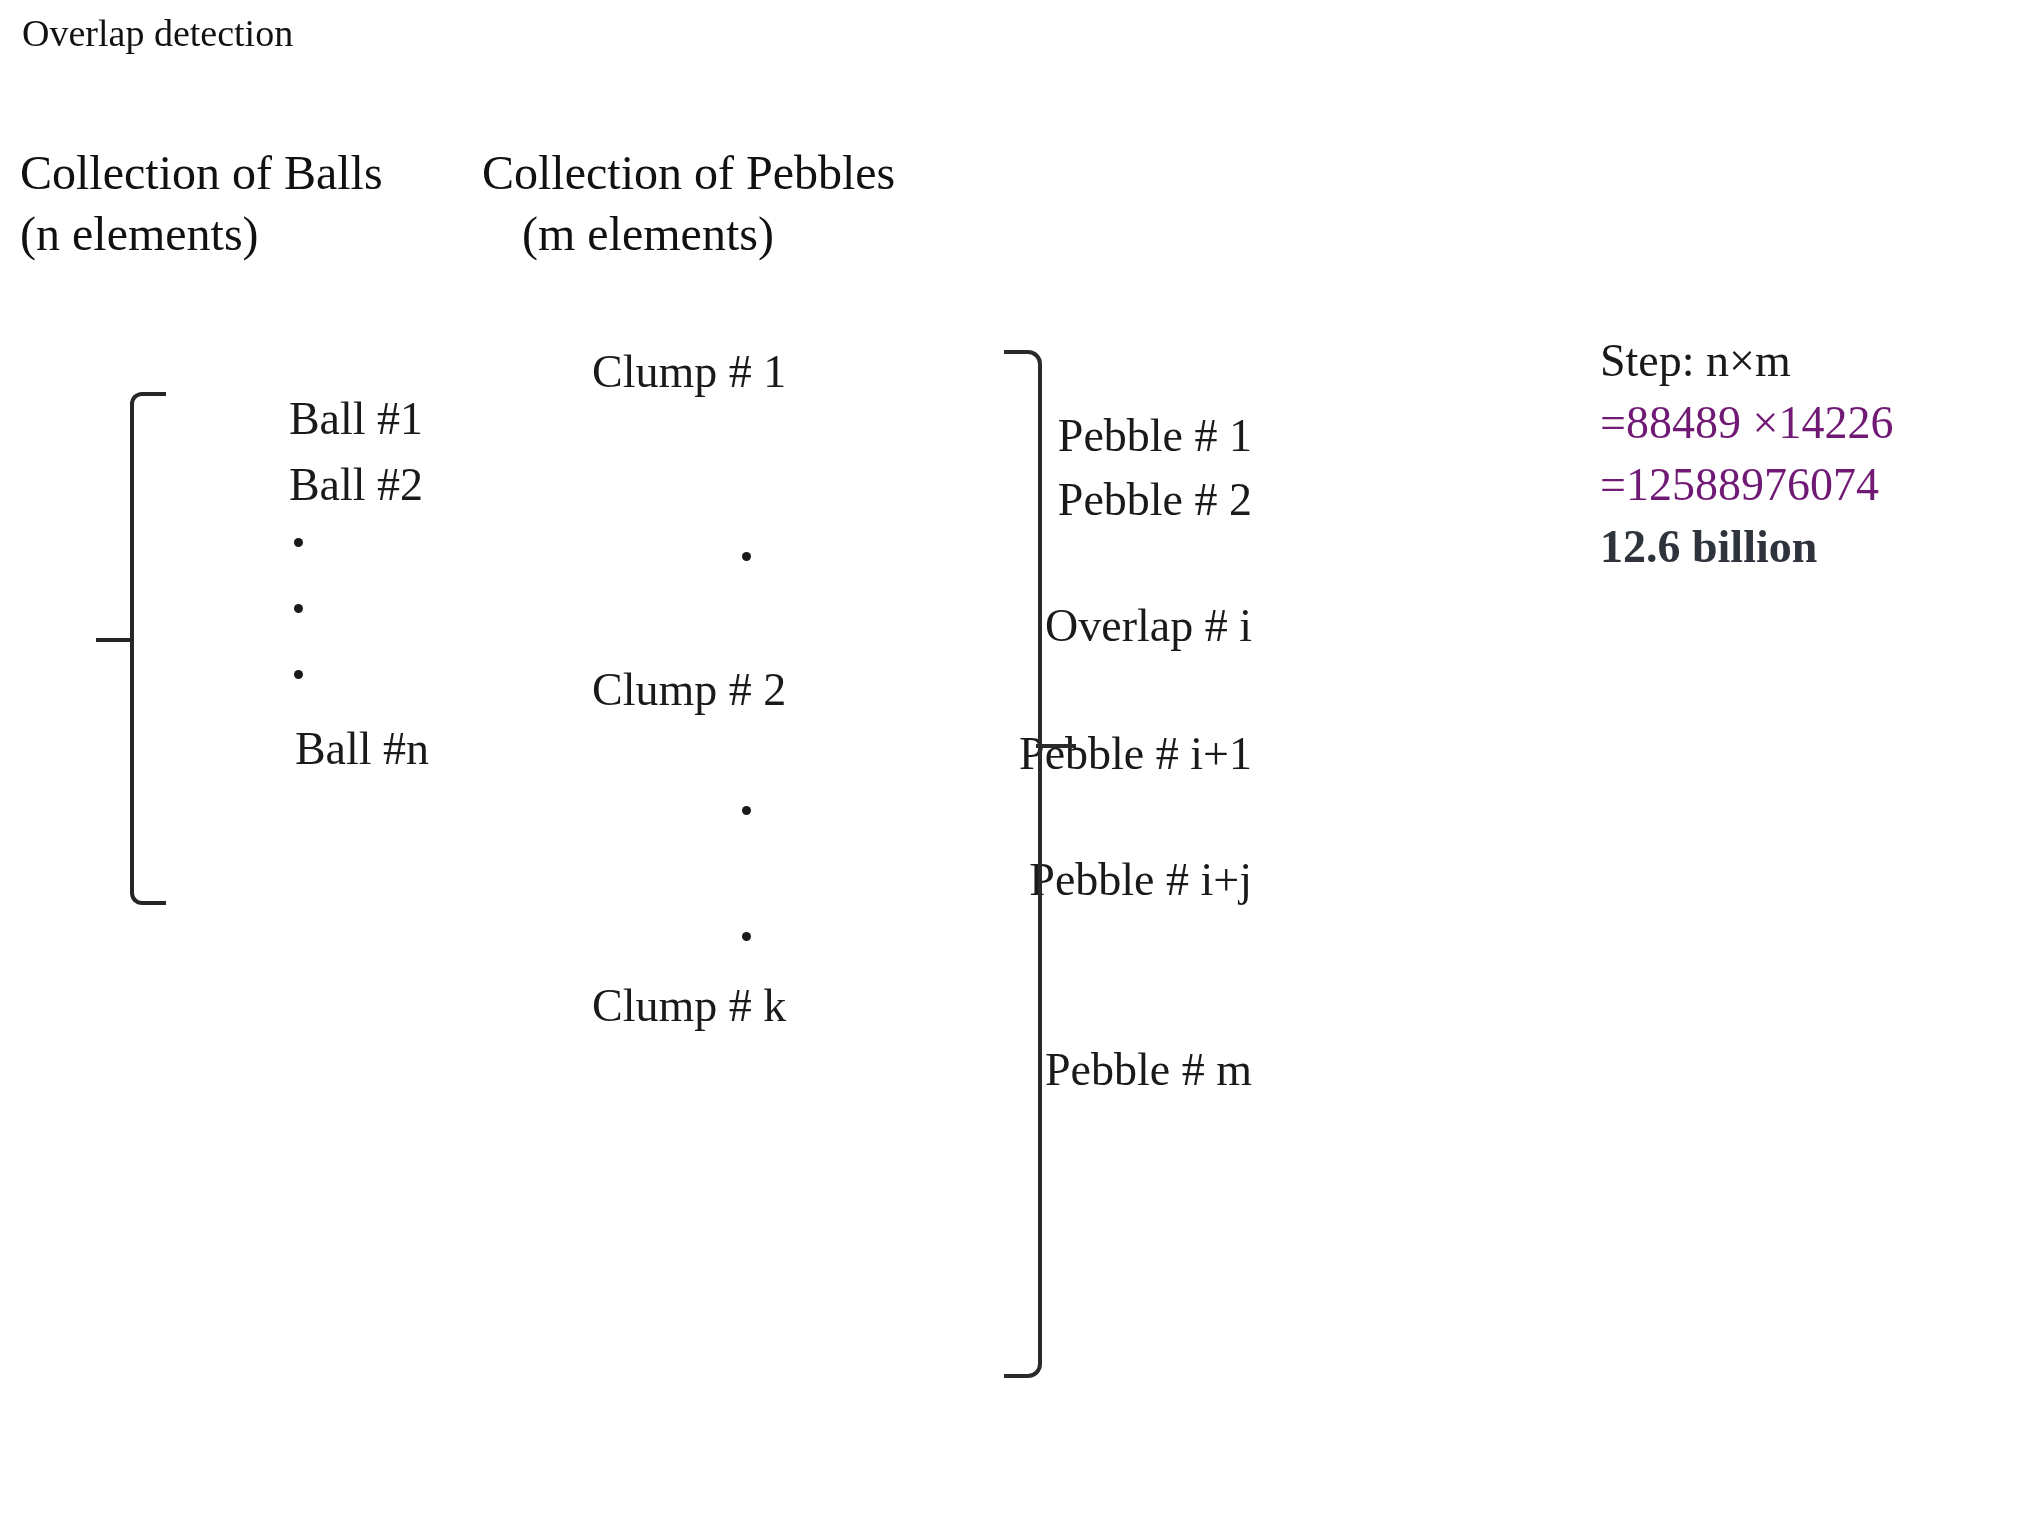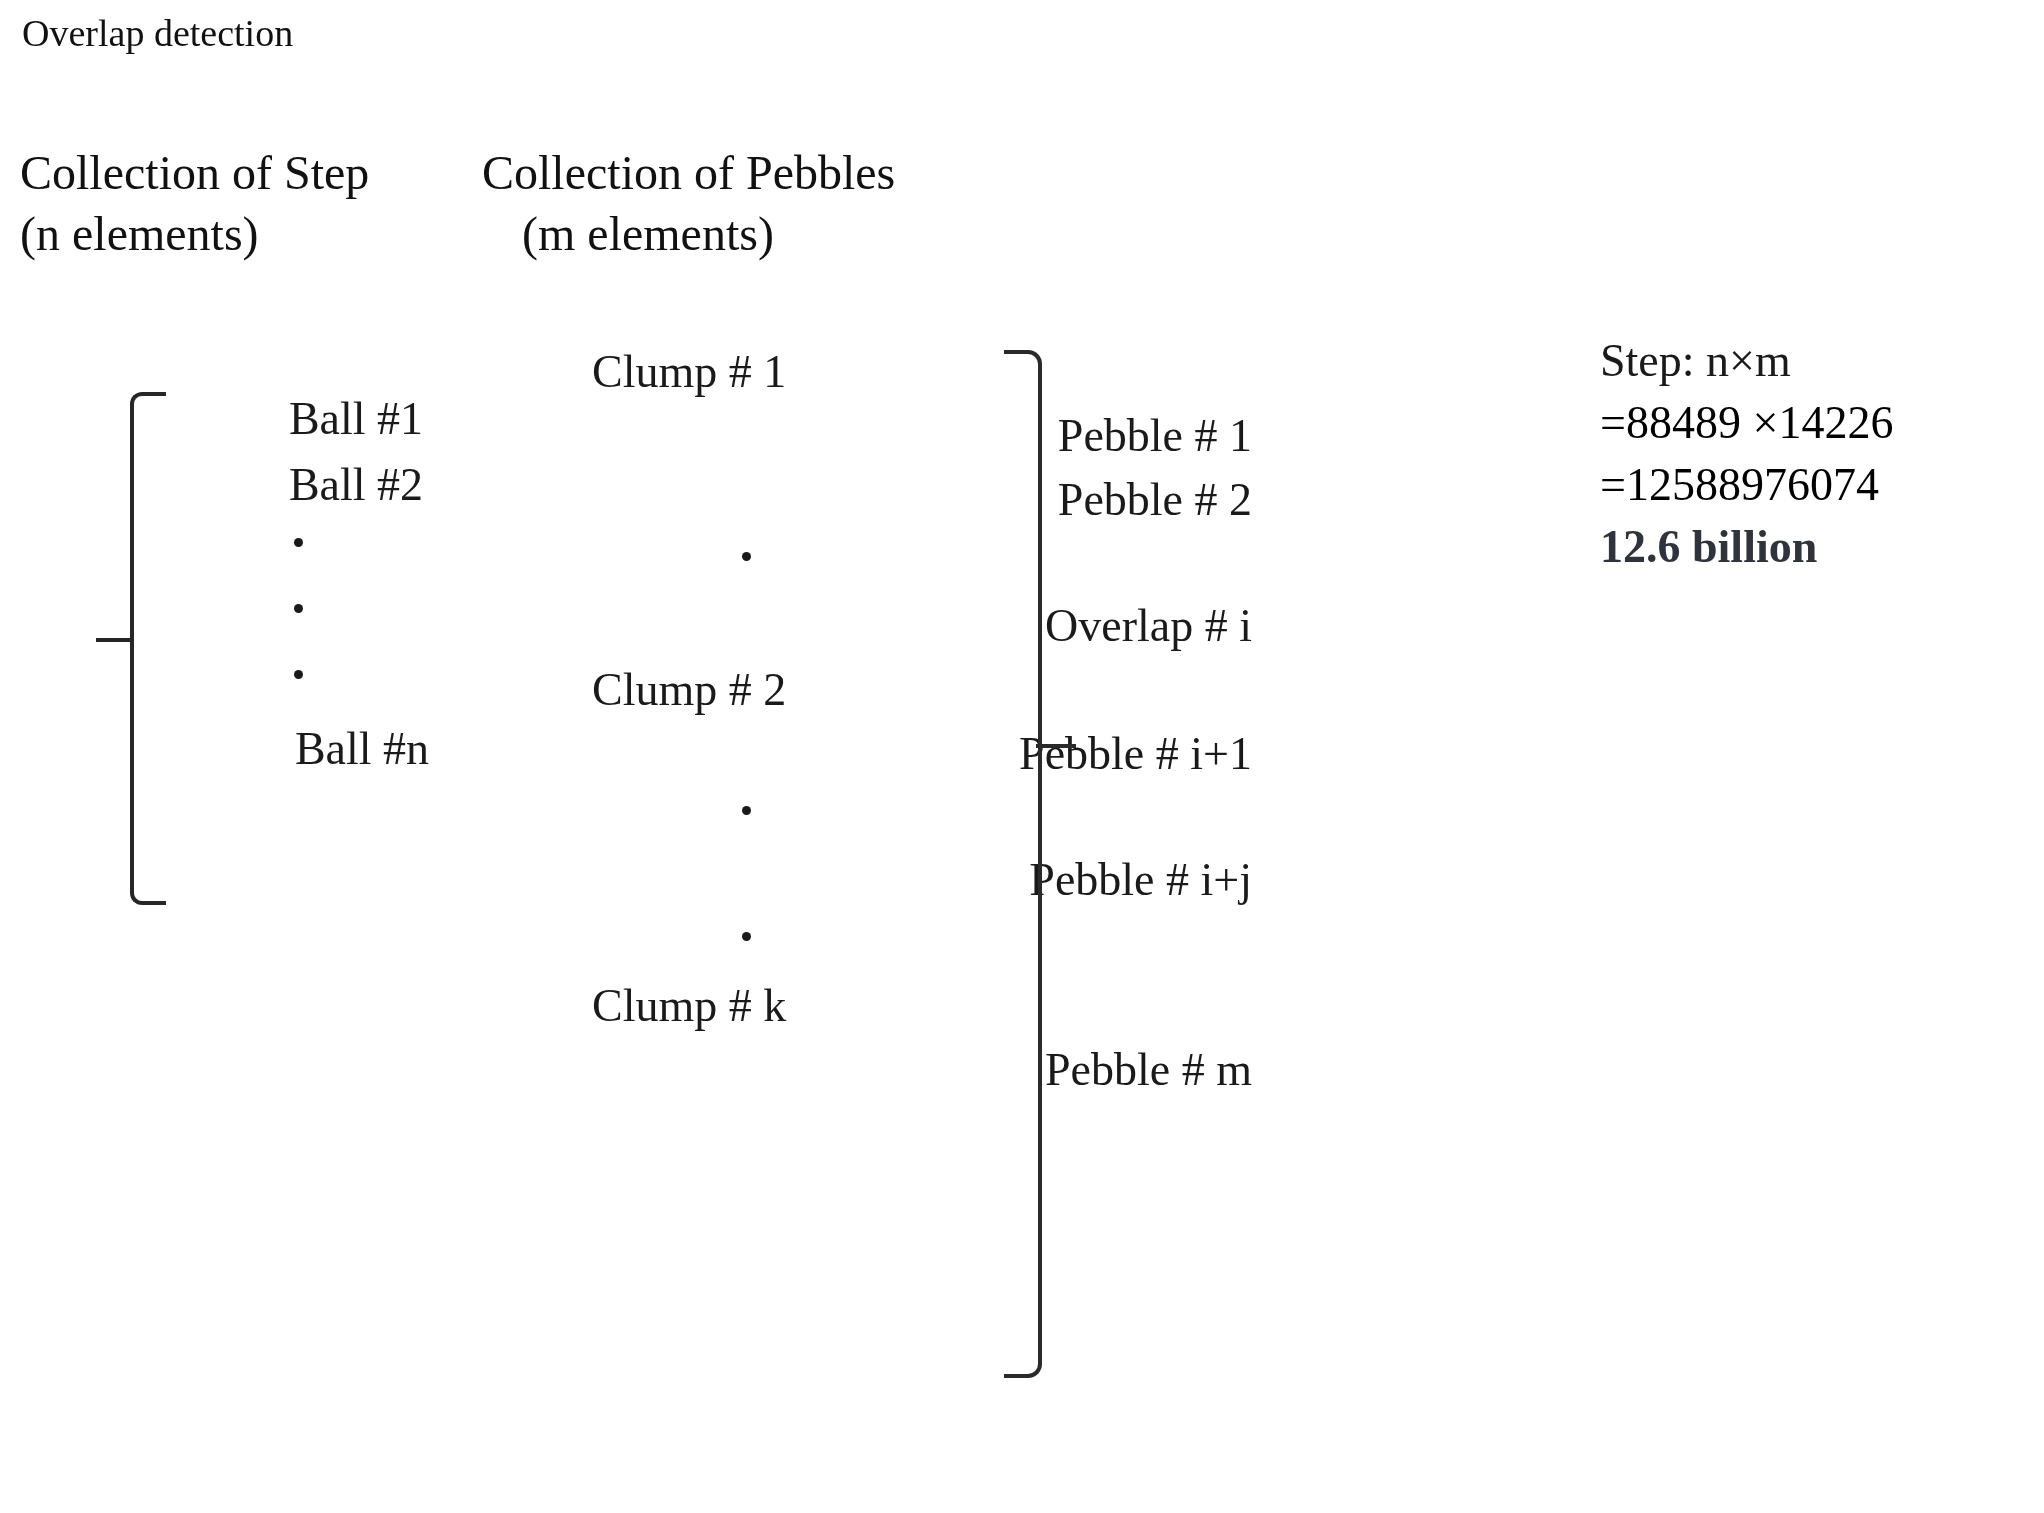--- a/index.html
+++ b/index.html
@@ -178,30 +178,30 @@
     width: 430px;
     font-size: 46px;
     line-height: 1.0;
   }
   .calc-line {
     height: 62px;
     line-height: 62px;
     white-space: nowrap;
   }
   .calc-dark  { color: #1a1a1a; }
-  .calc-gray  { color: #000000; }
+  .calc-gray  { color: #701a75; }
   .calc-bold  { color: #2f343c; font-weight: bold; }
 </style>
 </head>
 <body>
 
 <div class="abs" id="title">Overlap detection</div>
 
 <div class="abs" id="balls-header">
-  <span>Collection of Step</span>
+  <span>Collection of Balls</span>
   <span class="sub">(n elements)</span>
 </div>
 
 <div class="abs" id="pebbles-header">
   <span>Collection of Pebbles</span>
   <span class="sub">(m elements)</span>
 </div>
 
 <div class="abs" id="balls-block">
   <div id="balls-bracket"></div>

